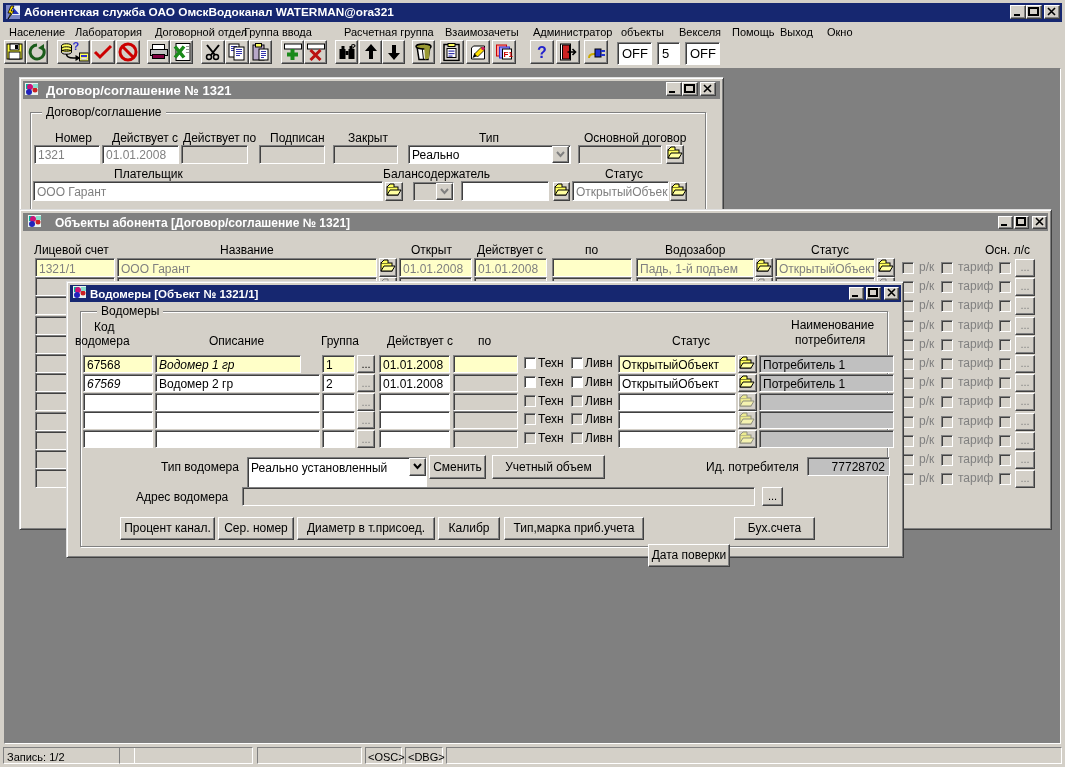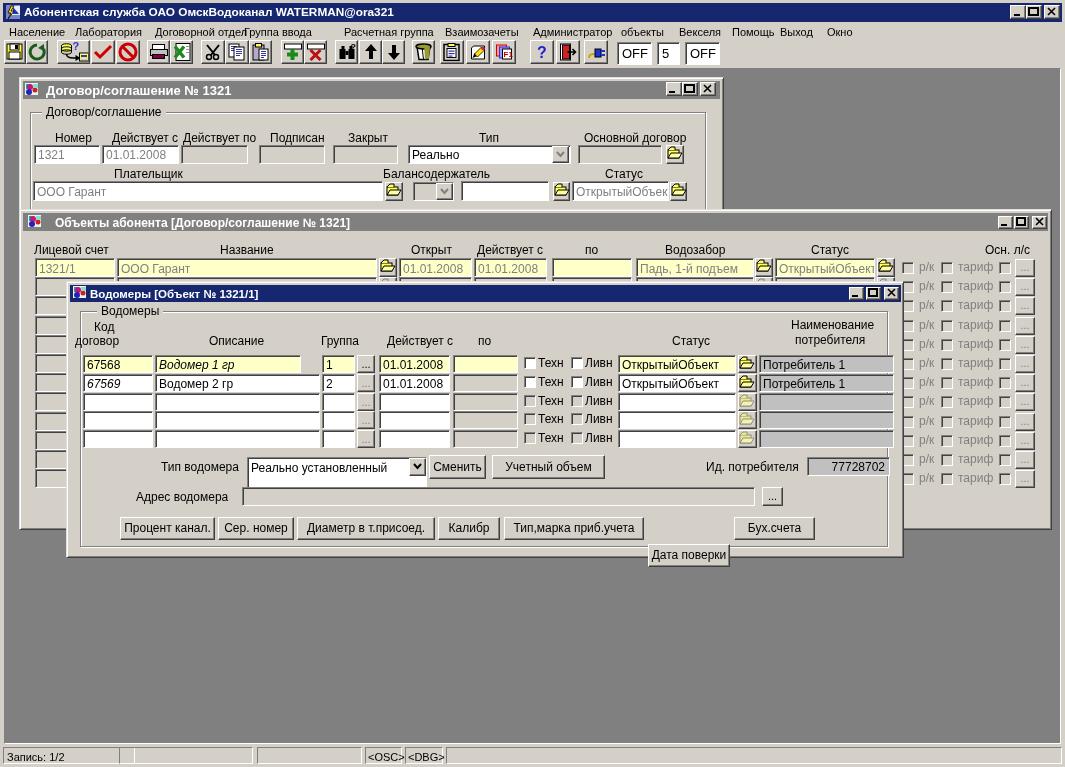--- a/index.html
+++ b/index.html
@@ -704,21 +704,21 @@
       <rect x="2" y="1" width="8" height="7" fill="none" stroke="#000" stroke-width="2"></rect>
     </svg></div>
 <div class="wbtn" style="left:884px; top:287px; width:15px; height:13px;"><svg width="13" height="11">
       <path d="M3 1 L10 8 M10 1 L3 8" stroke="#000" stroke-width="1.6"></path>
     </svg></div>
 
 <div class="grp" style="left:80px; top:311px; width:808px; height:236px;"></div>
 <div class="lbl" style="left:97px; top:304px; background:#d4d0c8; padding:0 4px;">Водомеры</div>
 
 <div class="lbl" style="left:94px; top:320px;">Код</div>
-<div class="lbl" style="left:75px; top:334px;">договор</div>
+<div class="lbl" style="left:75px; top:334px;">водомера</div>
 <div class="lbl" style="left:209px; top:334px;">Описание</div>
 <div class="lbl" style="left:321px; top:334px;">Группа</div>
 <div class="lbl" style="left:387px; top:334px;">Действует с</div>
 <div class="lbl" style="left:478px; top:334px;">по</div>
 <div class="lbl" style="left:672px; top:334px;">Статус</div>
 <div class="lbl" style="left:791px; top:318px;">Наименование</div>
 <div class="lbl" style="left:795px; top:333px;">потребителя</div>
 
 <div id="w3rows">
     <div class="abs edit y" style="left:83px; top:355px; width:70px; height:18px; padding:2px 0 0 3px;">67568</div>

